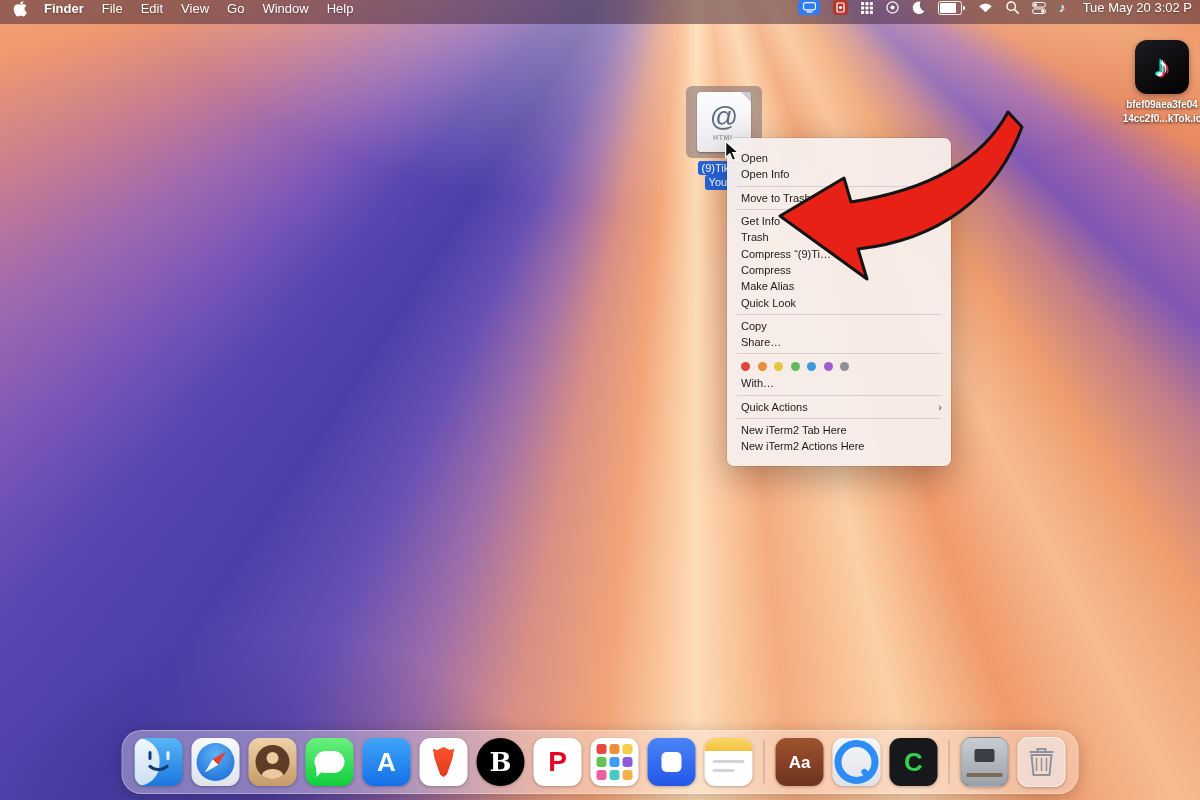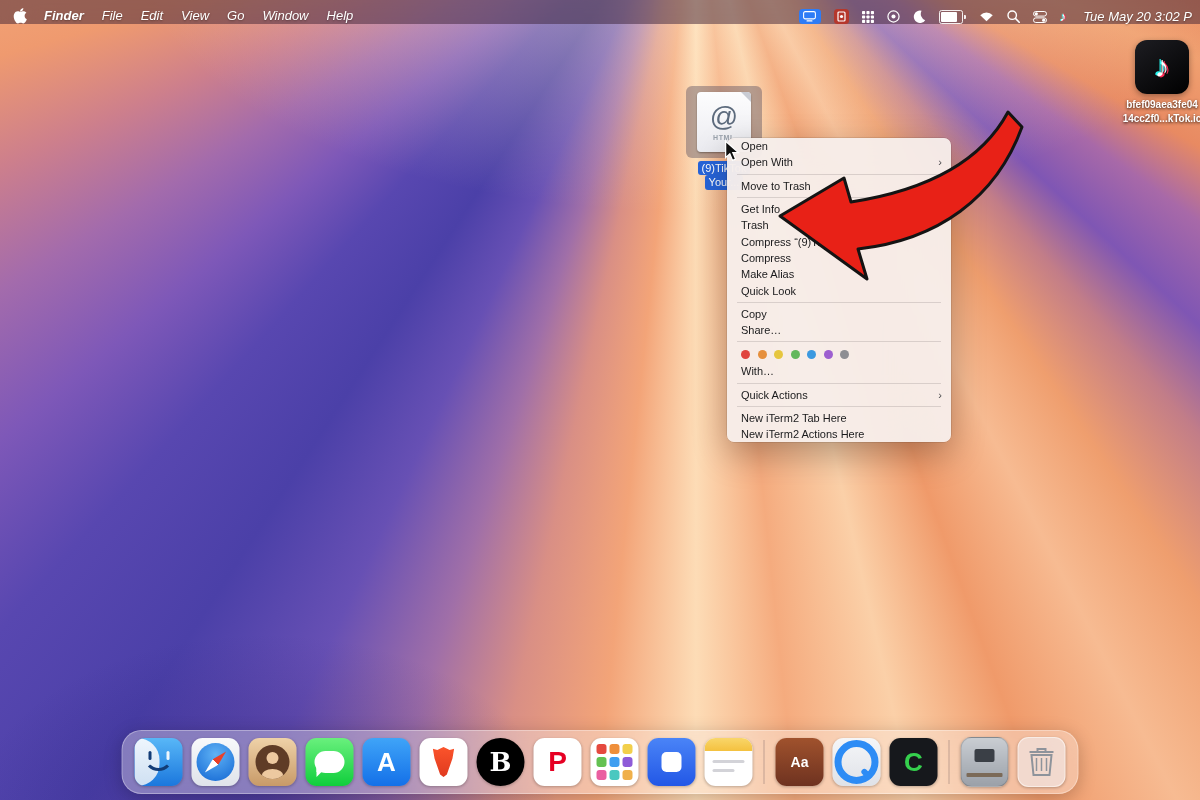--- a/index.html
+++ b/index.html
@@ -17,23 +17,23 @@
         #ee9468 0deg,#ee9468 98deg,#e98a60 105deg,#f0a070 112deg,#e88a62 120deg,
         #a869a8 126deg,#7f56b4 133deg,#c27d88 139deg,#ef9e6e 146deg,#f7bb92 153deg,
         #f09a6a 160deg,#fbd0a8 167deg,#f5ab7e 174deg,#fddcb6 180deg,#f3a478 186deg,
         #d98f85 192deg,#a06fa8 198deg,#6750b4 205deg,#4b40a8 213deg,#5847b0 222deg,
         #7e58b8 230deg,#a36bac 238deg,#cd7f8c 246deg,#ef9a6f 254deg,#f4a87a 262deg,
         #ee9468 360deg);
   }
   
   .menubar{
     position:absolute;top:0;left:0;right:0;height:24px;z-index:50;
-    display:flex;align-items:flex-end;padding:0 8px;
+    display:flex;align-items:flex-start;padding:0 8px;
     background:rgba(52,28,50,0.48);backdrop-filter:blur(18px);
-    color:#fff;font-size:13px;text-shadow:0 1px 2px rgba(0,0,0,0.35);font-style:italic;
+    color:#fff;font-size:13px;text-shadow:0 1px 2px rgba(0,0,0,0.35);
   }
   .mb-left{display:flex;align-items:center}
   .apple{display:flex;align-items:center;padding:0 8px 0 4px}
   .menu-item{padding:0 9px;white-space:nowrap;cursor:default}
   .menu-item.app-name{font-weight:bold}
   .mb-right{margin-left:auto;display:flex;align-items:center;gap:13px}
   .status-icon{display:flex;align-items:center}
   .si-chip{display:inline-flex;align-items:center;justify-content:center;width:22px;height:15px;border-radius:3.5px}
   .battery{display:inline-flex;align-items:center}
   .bat-body{width:20px;height:10px;border:1px solid rgba(255,255,255,0.9);border-radius:2.5px;padding:1px;display:flex}
@@ -51,21 +51,21 @@
   .file-label .sel{border-radius:3px;padding:0 4px;display:inline-block}
   
   .corner-file{position:absolute;left:1134px;top:40px;z-index:5;width:56px;display:flex;flex-direction:column;align-items:center}
   .tiktok-icon{width:54px;height:54px;border-radius:12px;background:linear-gradient(145deg,#1d1d22,#000);display:flex;align-items:center;justify-content:center;box-shadow:0 2px 6px rgba(0,0,0,0.35)}
   .tiktok-note{font-size:30px;color:#fff;text-shadow:-2px -1px 0 #25f4ee,2px 1px 0 #fe2c55;line-height:1}
   .corner-label{margin-top:4px;font-size:10px;font-weight:bold;color:#fff;text-shadow:0 1px 3px rgba(0,0,0,0.85);text-align:center;white-space:nowrap;line-height:1.35}
   
   .context-menu{
     position:absolute;left:727px;top:138px;width:224px;z-index:25;
     background:rgba(246,240,238,0.93);backdrop-filter:blur(28px);
-    border-radius:7px;padding:0 0;
+    border-radius:7px;padding:12px 0;
     box-shadow:0 12px 34px rgba(0,0,0,0.28),0 0 0 0.5px rgba(0,0,0,0.18);
     font-size:11px;color:#1a1a1c;
   }
   .cm-item{display:flex;align-items:center;height:16.3px;padding:0 9px 0 14px;cursor:default;white-space:nowrap}
   .cm-item .chev{margin-left:auto;color:#4a4a4e;font-size:11px}
   .cm-sep{height:1px;background:rgba(0,0,0,0.12);margin:3px 10px}
   .cm-tags{display:flex;gap:7.5px;padding:3px 0 3px 14px;align-items:center;height:12px}
   .tag-dot{width:9px;height:9px;border-radius:50%}
   
   .arrow-overlay{position:absolute;inset:0;z-index:30;pointer-events:none}
@@ -74,21 +74,21 @@
   .dock{
     position:absolute;left:50%;transform:translateX(-50%);bottom:6px;height:62px;z-index:15;
     display:flex;align-items:center;gap:9px;padding:0 12px;
     background:rgba(250,246,246,0.35);border:1px solid rgba(255,255,255,0.32);
     border-radius:20px;backdrop-filter:blur(26px);box-shadow:0 4px 18px rgba(0,0,0,0.22);
   }
   .dock-item{width:48px;height:48px;cursor:pointer;display:flex;align-items:center;justify-content:center}
   .dock-sep{width:1px;height:44px;background:rgba(70,60,70,0.32);margin:0 2px}
   .ib{width:48px;height:48px;border-radius:11px;position:relative;overflow:hidden;box-shadow:0 1px 3px rgba(0,0,0,0.25);display:flex;align-items:center;justify-content:center}
   .glyph{font-weight:bold;font-size:26px;color:#fff;line-height:1}
-  .glyph.small{font-size:14px}.glyph.green{color:#35d04d}
+  .glyph.small{font-size:17px}.glyph.green{color:#35d04d}
   .serif{font-family:"DejaVu Serif","Liberation Serif",serif}
   .finder{background:linear-gradient(180deg,#58b7f7,#1b77dd)}
   .f-half{position:absolute;left:0;top:0;bottom:0;width:52%;background:linear-gradient(180deg,#eef6fd,#cfe0f2);border-radius:0 22px 22px 0}
   .f-eye{position:absolute;top:13px;width:3px;height:9px;border-radius:2px;background:#123c77}
   .f-eye.l{left:14px}.f-eye.r{right:13px;background:#eef6fd}
   .f-smile{position:absolute;left:9px;right:9px;top:2px;bottom:15px;border:3px solid transparent;border-bottom-color:#123c77;border-radius:50%}
   .safari{background:linear-gradient(180deg,#f8f9fb,#dfe3ea)}
   .s-dial{width:38px;height:38px;border-radius:50%;background:radial-gradient(circle at 50% 30%,#5fb2f5,#1266d3)}
   .s-needle{position:absolute;width:30px;height:8px;transform:rotate(-45deg);clip-path:polygon(0 50%,50% 0,100% 50%,50% 100%);background:linear-gradient(90deg,#fff 50%,#e8402a 50%)}
   .contacts{background:linear-gradient(180deg,#efd2a8,#c89a68)}
@@ -240,21 +240,21 @@
     <span>14cc2f0...kTok.ic</span>
   </div>
 </div>
 
 <div class="context-menu" id="context-menu">
 
 <div class="cm-item">
       <span>Open</span>
     </div>
     <div class="cm-item">
-      <span>Open With</span>
+      <span>Open Info</span>
       <span class="chev">›</span>
     </div>
     <div class="cm-sep"></div>
     <div class="cm-item">
       <span>Move to Trash</span>
     </div>
     <div class="cm-sep"></div>
     <div class="cm-item">
       <span>Get Info</span>
     </div>

